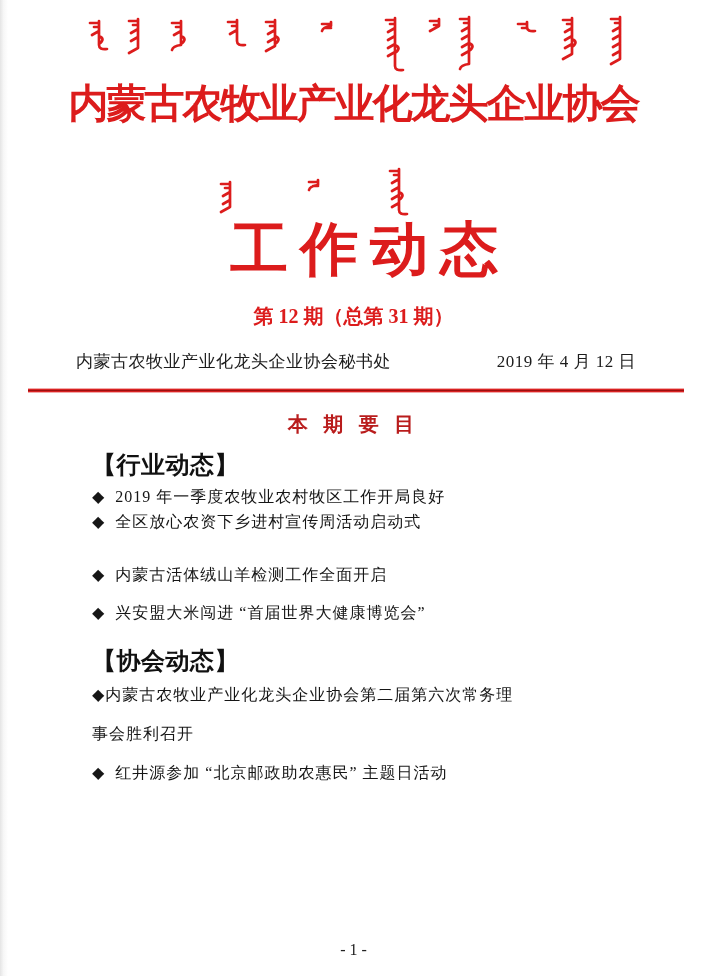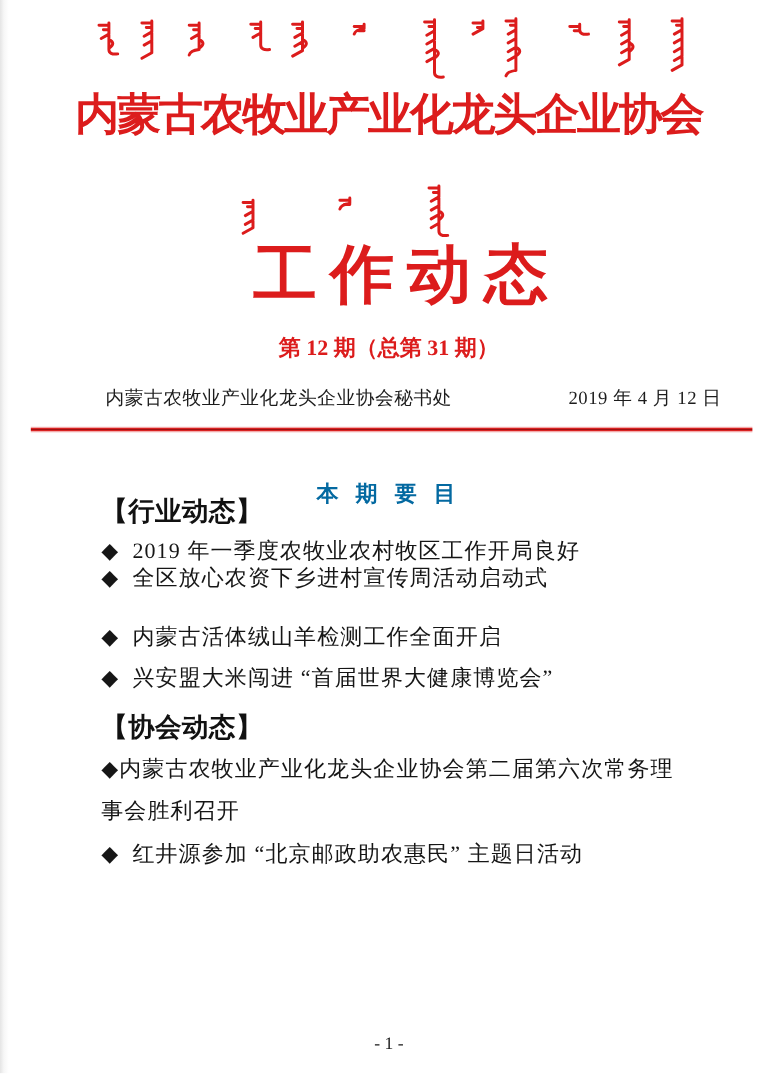--- a/index.html
+++ b/index.html
@@ -29,45 +29,45 @@
     white-space:nowrap;
     font-size:58px;font-weight:bold;letter-spacing:12px;
     color:var(--red);line-height:1.3;text-align:right;
   }
   .issue-line{
     position:absolute;top:303px;left:50%;transform:translateX(-50%);
     white-space:pre;
     font-size:20px;font-weight:bold;color:var(--red);
   }
   .pub-row{
-    position:absolute;top:350px;left:96px;width:560px;
+    position:absolute;top:350px;left:76px;width:560px;
     display:flex;justify-content:space-between;
     font-size:17px;letter-spacing:.5px;color:#1c1c1c;white-space:pre;
   }
   .red-rule{
     position:absolute;top:388px;left:28px;width:656px;height:5px;
     background:linear-gradient(to bottom,
       #f2aaaa 0 1px,#d92222 1px 2px,#9c1010 2px 3px,#d92222 3px 4px,#f2aaaa 4px 5px);
   }
   
   .digest-title{
     position:absolute;top:411px;left:50%;transform:translateX(-50%);
     white-space:pre;
     font-family:"Liberation Sans","DejaVu Sans",sans-serif;
-    font-size:20px;font-weight:bold;color:#0369a1;letter-spacing:5px;margin-top:24px;
+    font-size:20px;font-weight:bold;color:#b91c1c;letter-spacing:5px;
   }
   .sec-header{
     position:absolute;left:92px;
     font-family:"Liberation Sans","DejaVu Sans",sans-serif;
     font-size:24px;font-weight:bold;color:#111;letter-spacing:.5px;
     white-space:pre;
   }
   .toc-line{
     position:absolute;left:92px;
-    font-size:20px;color:#161616;letter-spacing:1px;white-space:pre;text-align:center;
+    font-size:16px;color:#161616;letter-spacing:1px;white-space:pre;text-align:center;
   }
   .page-num{
     position:absolute;top:941px;left:50%;transform:translateX(-50%);
     font-size:16px;color:#222;white-space:pre;
   }
   :root{--red:#dc1c1c;}
 </style>
 </head>
 <body>
 

